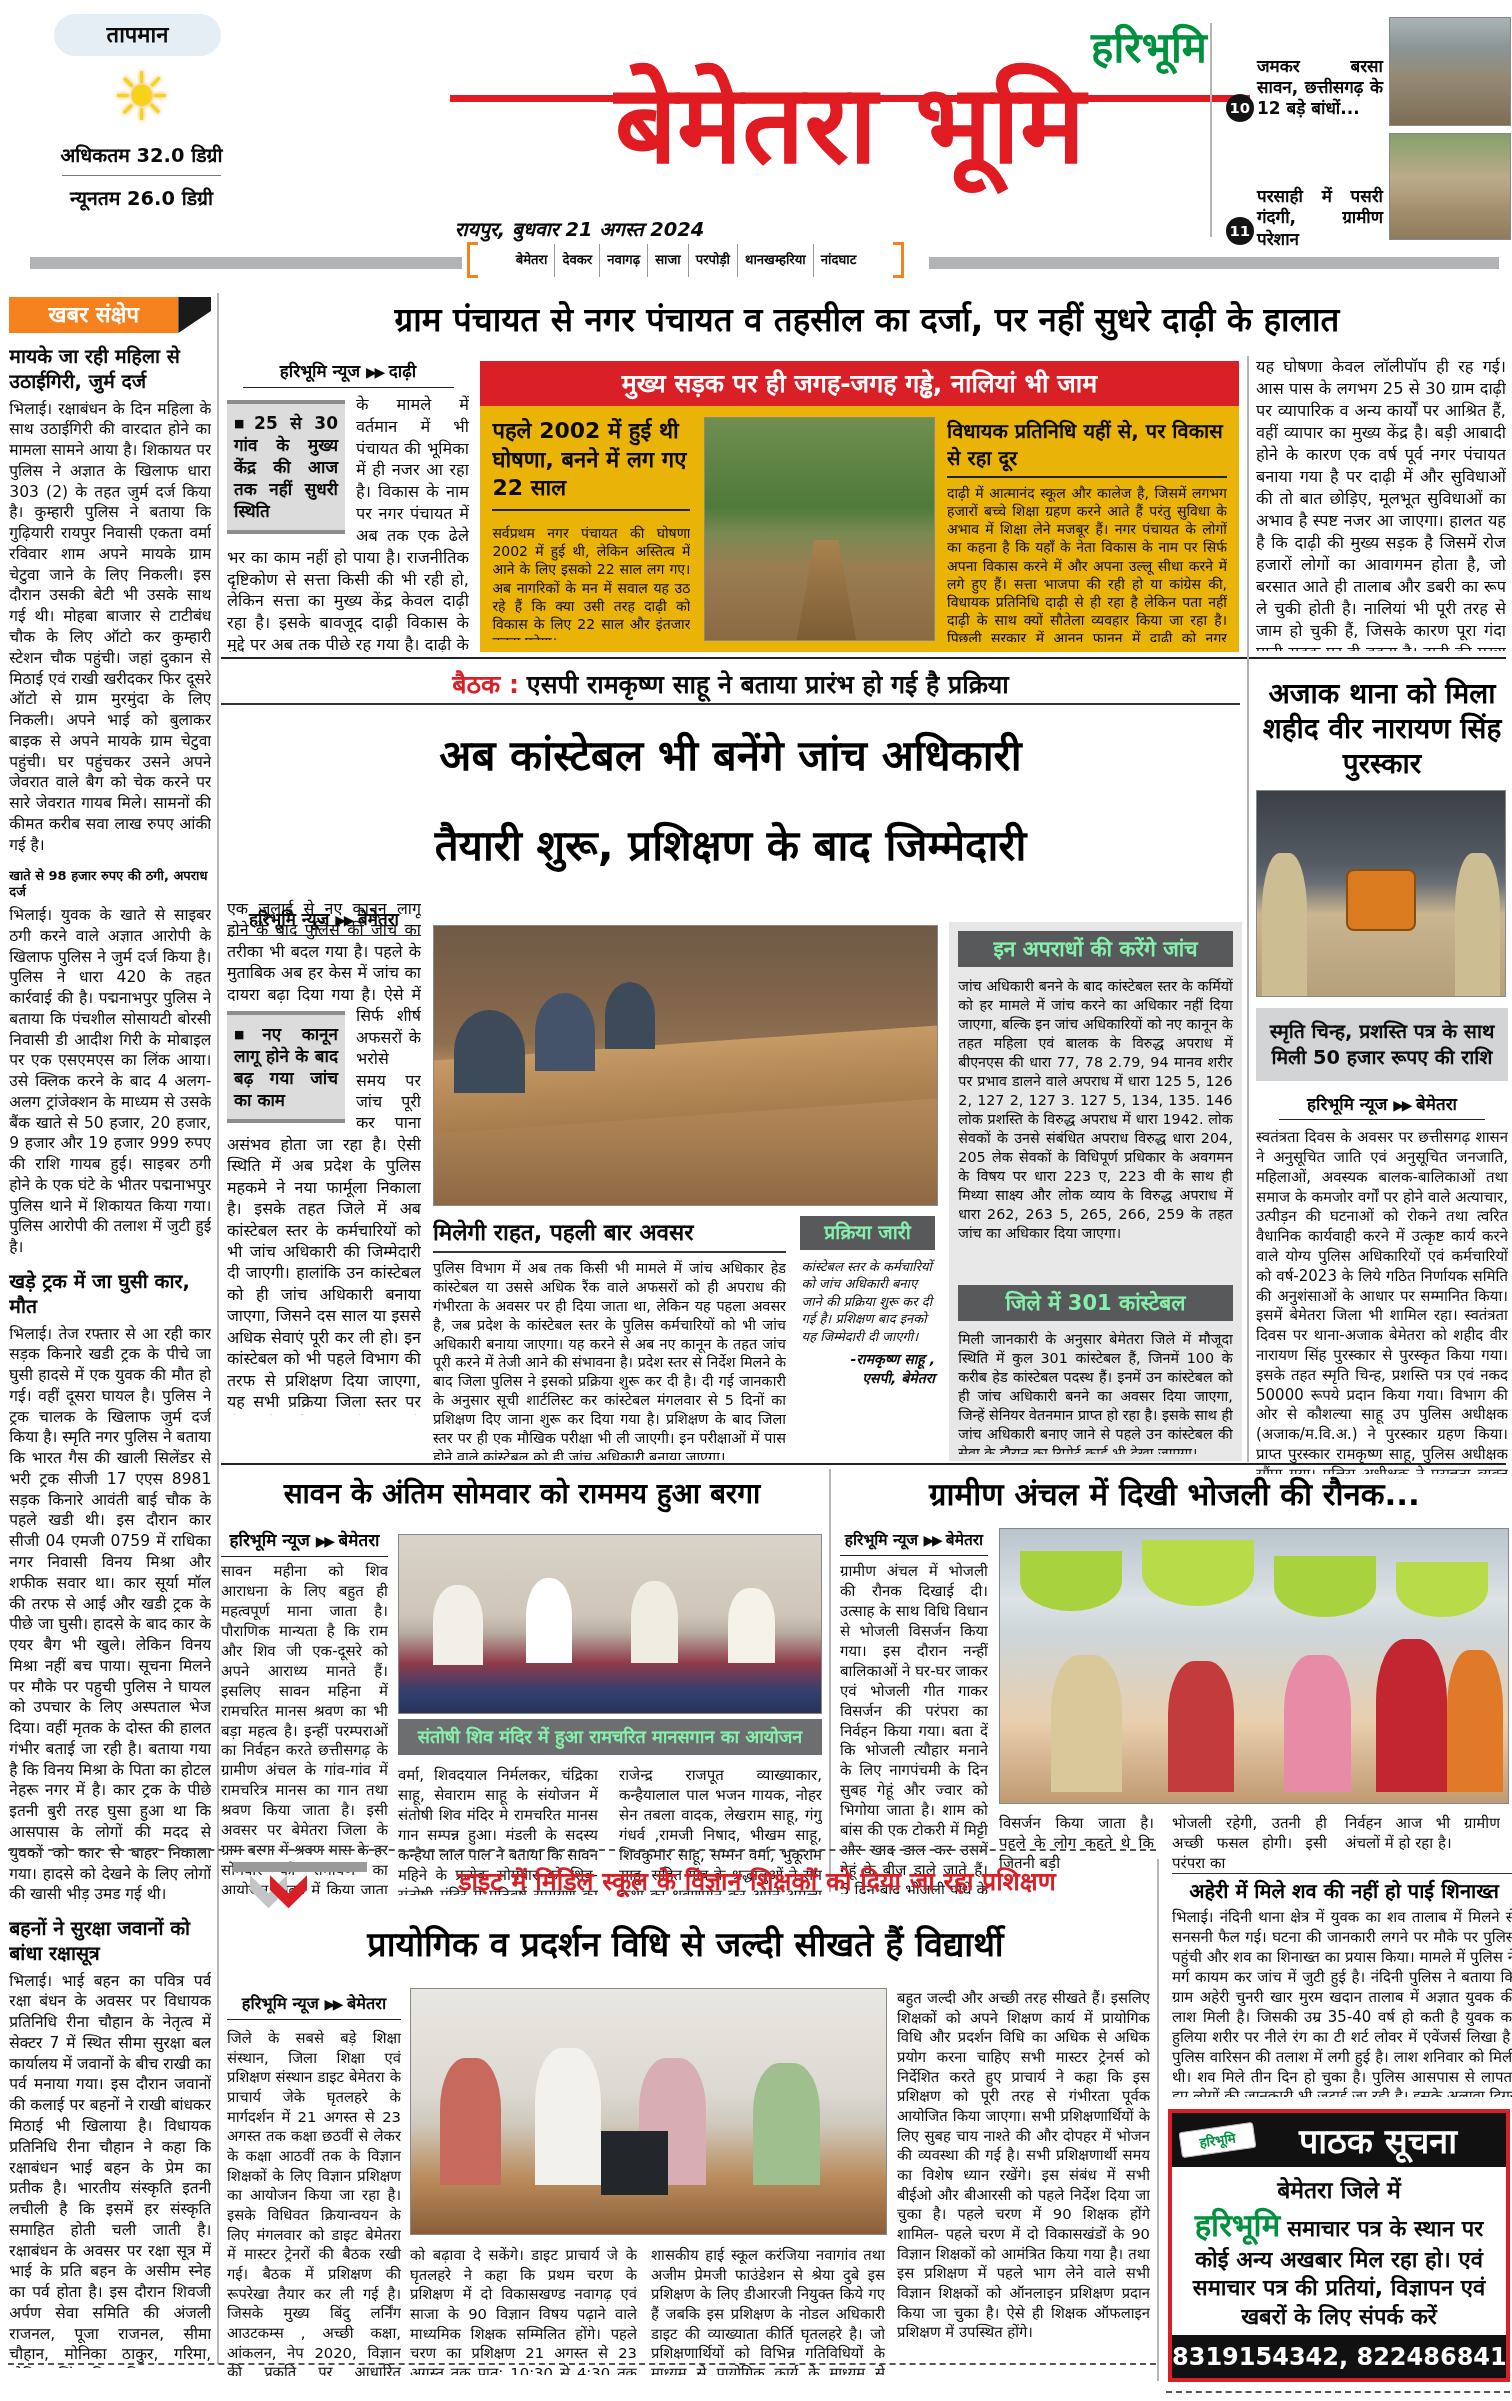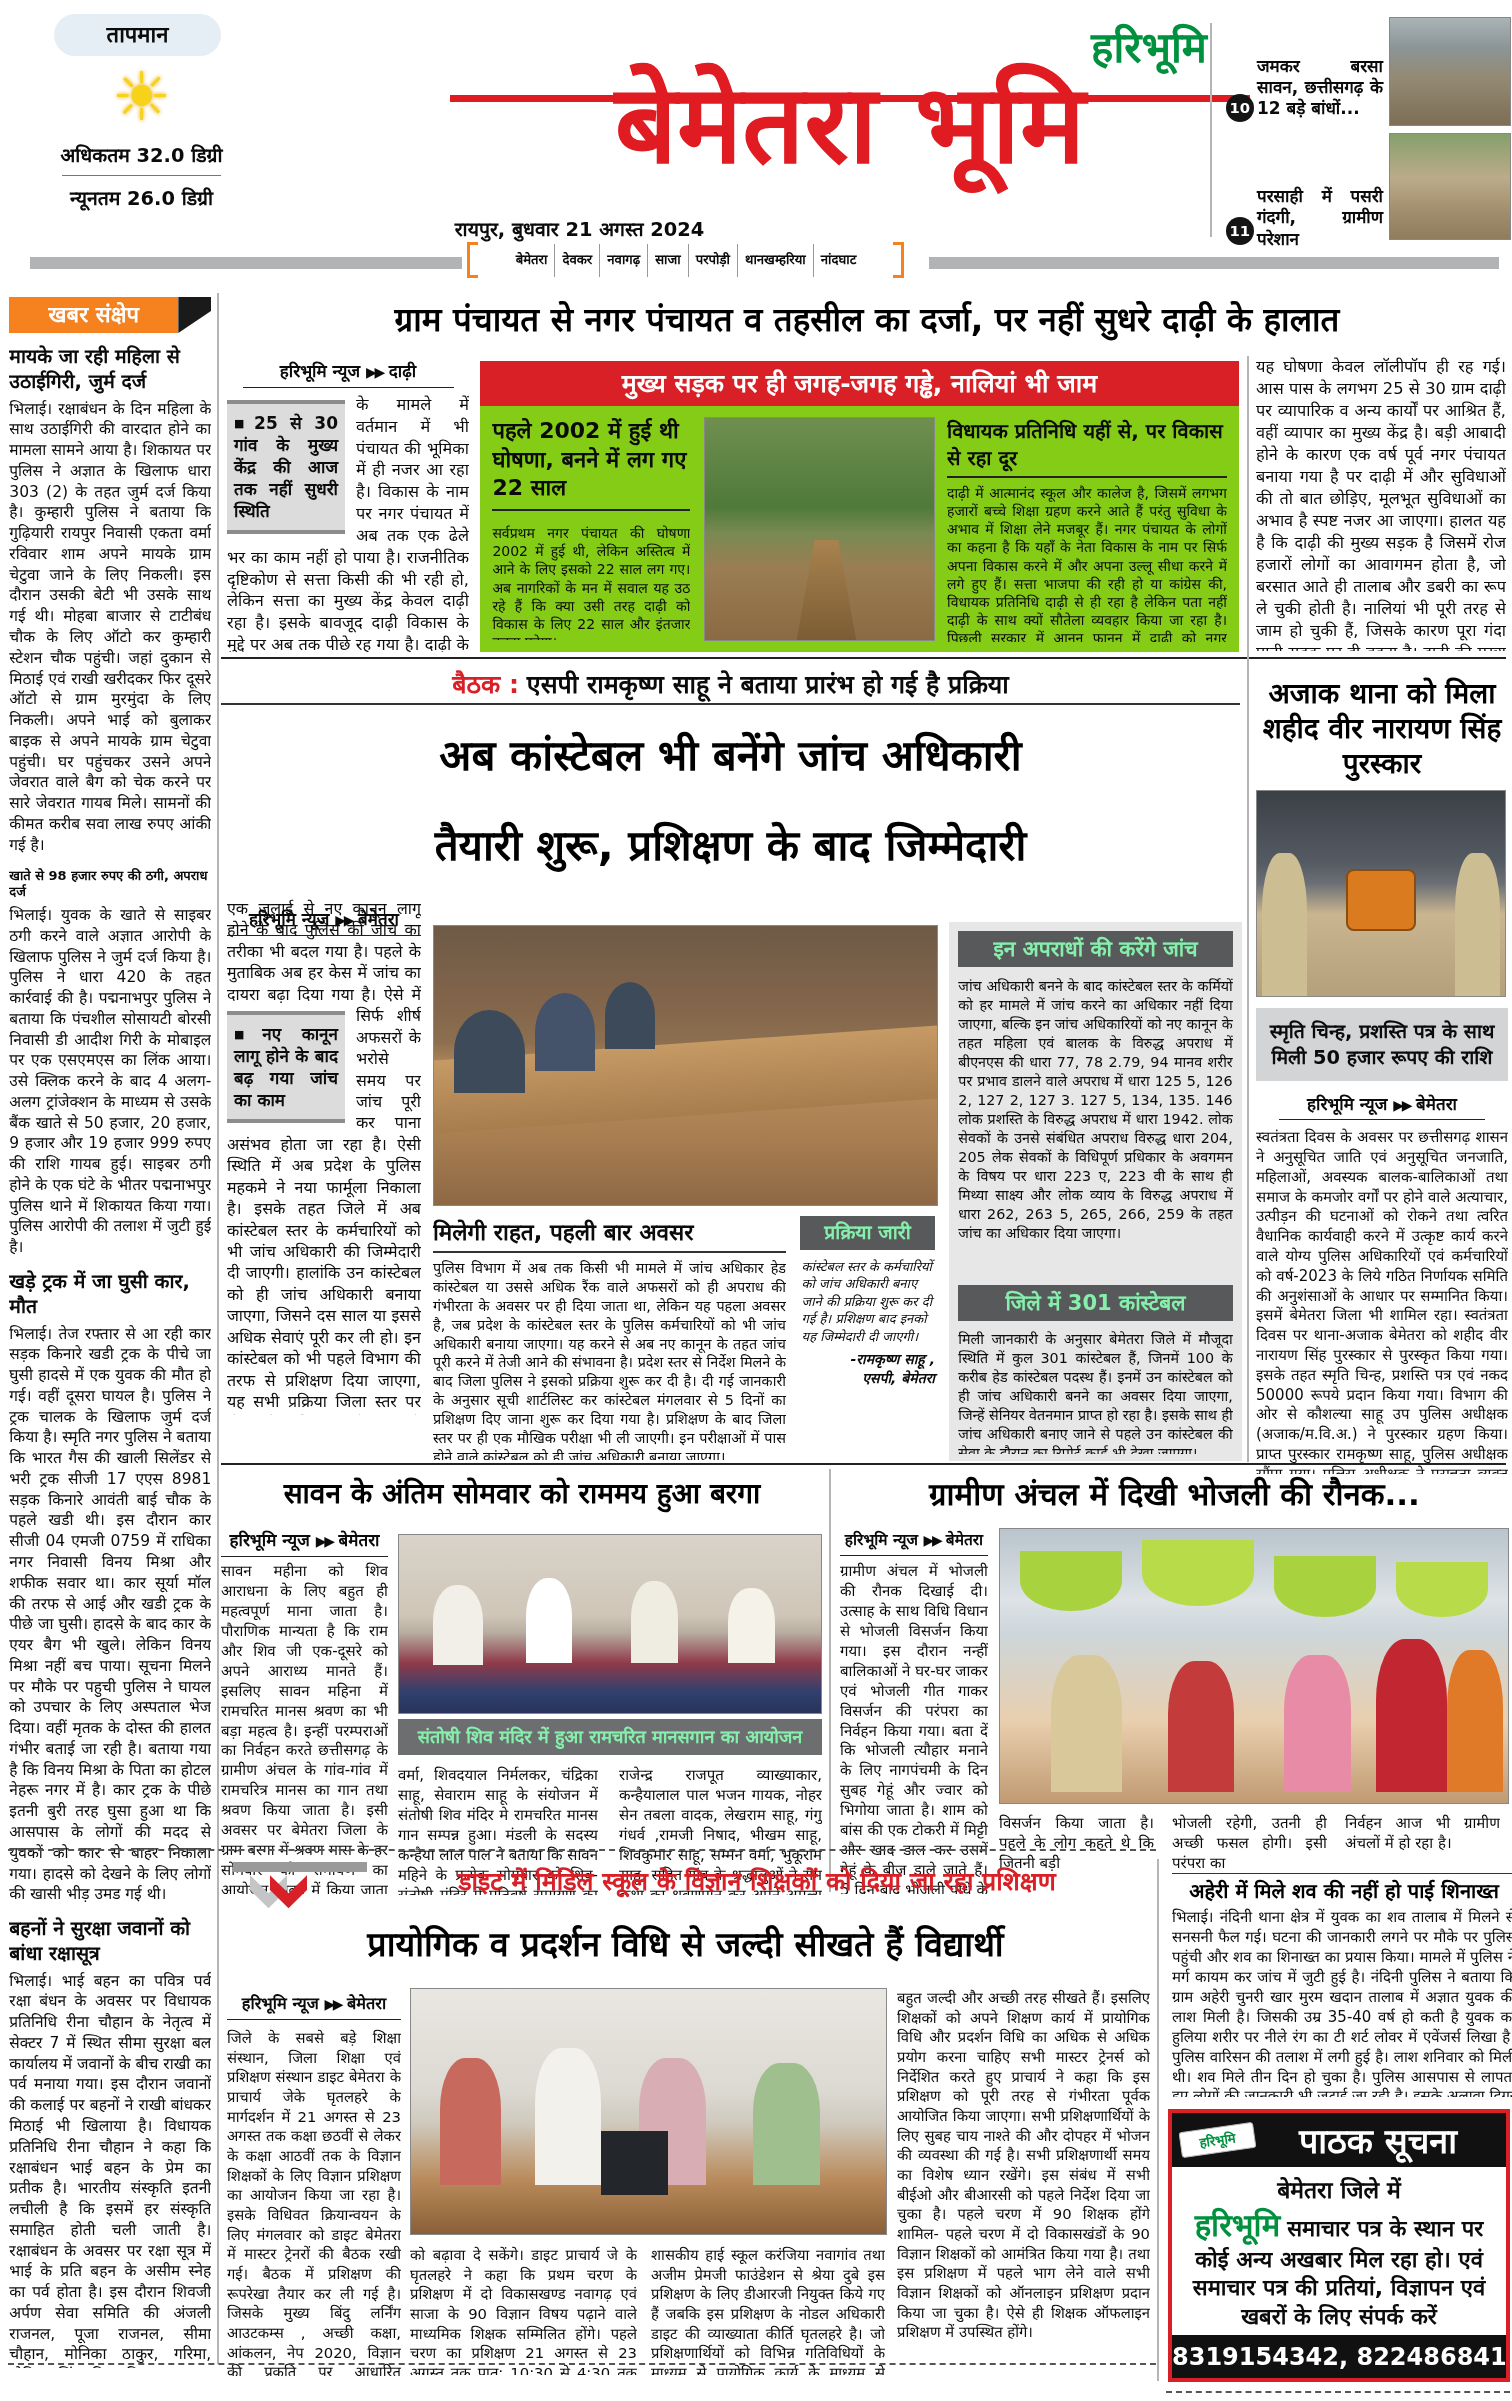--- a/index.html
+++ b/index.html
@@ -42,21 +42,21 @@
     <div class="ctr" style="font-size:67px;color:#f6d318;text-shadow:0 0 4.7px #e8a000;line-height:1.1;margin-top:4.7px;"><span>☀</span></div>
     <div class="b ctr" style="font-size:19.4px;margin-top:6.2px;">अधिकतम 32.0 डिग्री</div>
     <div style="border-top:1.6px solid #777;margin:7.8px 7.8px;"></div>
     <div class="b ctr" style="font-size:19.4px;">न्यूनतम 26.0 डिग्री</div>
   </div>
 
   <div class="abs" style="left:450px;top:17px;width:800px;height:225px;">
     <div class="abs" style="left:0;top:78px;width:100%;height:7px;background:#e01b22;"></div>
     <div class="abs b" style="right:43px;top:0;font-size:42px;color:#00913f;z-index:2;">हरिभूमि</div>
     <div class="abs b ctr nowrap clip" style="left:0;top:37px;width:100%;font-size:109px;line-height:1.3;color:#e01b22;z-index:1;">बेमेतरा भूमि</div>
-    <div class="abs b" style="left:4.7px;bottom:0;font-size:19.4px;">रायपुर, बुधवार 21 अगस्त 2024</div>
+    <div class="abs b" style="left:4.7px;bottom:0;font-size:19.4px;font-style:italic;">रायपुर, बुधवार 21 अगस्त 2024</div>
   </div>
 
   <div class="abs vline" style="left:1210px;top:23px;width:2.3px;height:214px;"></div>
 
   <div class="abs" style="left:1221px;top:15.5px;width:289px;height:113px;">
     <div class="teaser-circle" style="left:4.7px;top:78px;">10</div>
     <div class="abs b jt" style="left:36px;top:40px;width:126px;font-size:17px;line-height:1.26;">जमकर बरसा सावन, छत्तीसगढ़ के 12 बड़े बांधों...</div>
     <div class="photo" style="left:168px;top:1.6px;width:122px;height:109px;background:linear-gradient(180deg,#aab4b6 0%,#8b9597 28%,#948a74 55%,#7d6e55 100%);"></div>
   </div>
 
@@ -115,21 +115,21 @@
     <div class="bodytxt jt" style="font-size:16.3px;">
       <div class="note-box">
         <span class="nb-bullet">■</span><span>25 से 30 गांव के मुख्य केंद्र की आज तक नहीं सुधरी स्थिति</span>
       </div>
       <span>के मामले में वर्तमान में भी पंचायत की भूमिका में ही नजर आ रहा है। विकास के नाम पर नगर पंचायत में अब तक एक ढेले भर का काम नहीं हो पाया है। राजनीतिक दृष्टिकोण से सत्ता किसी की भी रही हो, लेकिन सत्ता का मुख्य केंद्र केवल दाढ़ी रहा है। इसके बावजूद दाढ़ी विकास के मुद्दे पर अब तक पीछे रह गया है। दाढ़ी के लिए सभी दलों के नेताओं द्वारा घोषणा तो बहुत किए गए, परंतु</span>
     </div>
   </div>
 
   <div class="abs b ctr nowrap clip" style="left:480px;top:361px;width:759px;height:45px;background:#d92027;color:#fff;font-size:25px;line-height:45px;">मुख्य सड़क पर ही जगह-जगह गड्ढे, नालियां भी जाम</div>
 
-  <div class="abs" style="left:480px;top:406px;width:759px;height:246px;background:#84cc16;">
+  <div class="abs" style="left:480px;top:406px;width:759px;height:246px;background:#eab308;">
     <div class="abs b" style="left:12.4px;top:11px;width:198px;font-size:22px;line-height:1.3;border-bottom:2.3px solid #222;padding-bottom:6.2px;">पहले 2002 में हुई थी घोषणा, बनने में लग गए 22 साल</div>
     <div class="abs jt clip" style="left:12.4px;top:118px;width:198px;height:116px;font-size:14px;line-height:1.3;">सर्वप्रथम नगर पंचायत की घोषणा 2002 में हुई थी, लेकिन अस्तित्व में आने के लिए इसको 22 साल लग गए। अब नागरिकों के मन में सवाल यह उठ रहे हैं कि क्या उसी तरह दाढ़ी को विकास के लिए 22 साल और इंतजार करना पड़ेगा।</div>
     <div class="photo" style="left:224px;top:11px;width:231px;height:224px;background:linear-gradient(180deg,#6f8f4f 0%,#4f7a3a 40%,#7a8a52 52%,#9b7d52 68%,#8a6a42 100%);">
       <div style="position:absolute;left:40%;top:55%;width:26%;height:45%;background:linear-gradient(180deg,#a8834f,#7c5c34);clip-path:polygon(30% 0,70% 0,100% 100%,0 100%);"></div>
     </div>
     <div class="abs" style="left:467px;top:11px;width:280px;height:225px;overflow:hidden;">
       <div class="b" style="font-size:20px;border-bottom:2.3px solid #222;padding-bottom:4.7px;margin-bottom:6.2px;">विधायक प्रतिनिधि यहीं से, पर विकास से रहा दूर</div>
       <div class="jt" style="font-size:14px;line-height:1.3;">दाढ़ी में आत्मानंद स्कूल और कालेज है, जिसमें लगभग हजारों बच्चे शिक्षा ग्रहण करने आते हैं परंतु सुविधा के अभाव में शिक्षा लेने मजबूर हैं। नगर पंचायत के लोगों का कहना है कि यहाँ के नेता विकास के नाम पर सिर्फ अपना विकास करने में और अपना उल्लू सीधा करने में लगे हुए हैं। सत्ता भाजपा की रही हो या कांग्रेस की, विधायक प्रतिनिधि दाढ़ी से ही रहा है लेकिन पता नहीं दाढ़ी के साथ क्यों सौतेला व्यवहार किया जा रहा है। पिछली सरकार में आनन फानन में दाढ़ी को नगर पंचायत, कालेज और तहसील का दर्जा तो मिला, लेकिन अब तक न कालेज में और न ही नगर पंचायत में पूरे कर्मचारी की पोस्टिंग की गई है। वहीं, तहसील में किसानों को सुविधा अच्छी तरह से मिल सके इसी लिए नगर को तहसील बनाया गया, लेकिन किसानों को इसका फायदा पूरी तरह से नहीं मिल पा रहा है। अधिकांश काम कराने के लिए लोगों को अब भी बेमेतरा जाना पड़ रहा है।</div>
     </div>
   </div>

